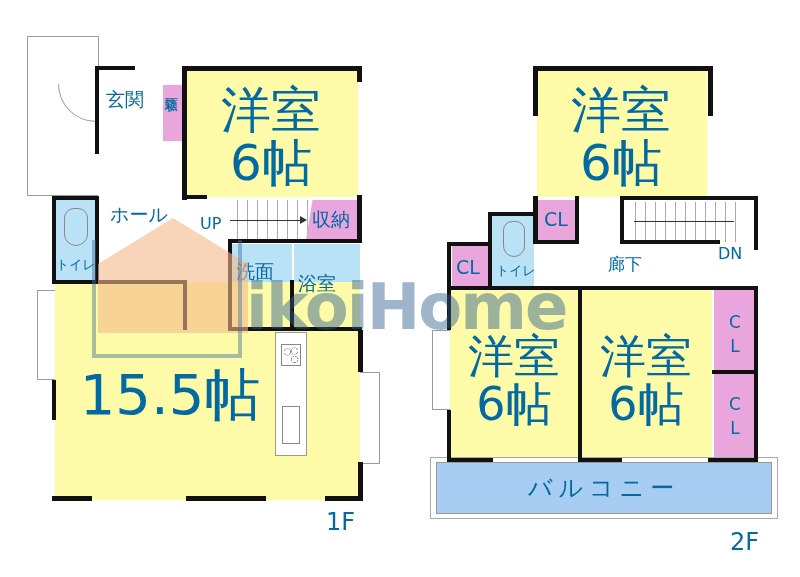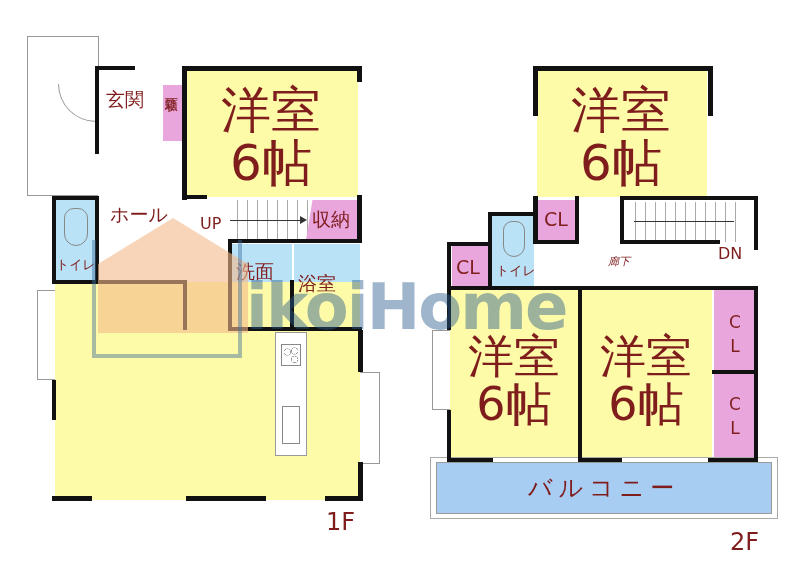--- a/index.html
+++ b/index.html
@@ -1,20 +1,20 @@
 <!DOCTYPE html>
 <html><head>
 <meta charset="utf-8">
 <style>
   html,body{margin:0;padding:0;background:#fff;}
   body{width:800px;height:577px;position:relative;overflow:hidden;font-family:"DejaVu Sans",sans-serif;}
   .abs{position:absolute;}
   .room{position:absolute;box-sizing:border-box;}
   .wall{position:absolute;background:#111;}
-  .lbl{position:absolute;color:#7f1d1d;white-space:nowrap;line-height:1;}
+  .lbl{position:absolute;color:#0369a1;white-space:nowrap;line-height:1;}
   .big{font-size:50px;text-align:center;line-height:1.05;}
   .mid{font-size:19px;}
   .small{font-size:14px;}
   .vert{writing-mode:vertical-rl;font-size:13px;letter-spacing:0;}
   .stairs{position:absolute;background:repeating-linear-gradient(90deg,#fff 0,#fff 9px,#aaa 9px,#aaa 10px);}
   .arrow{position:absolute;height:1px;background:#333;}
   .door{position:absolute;border:1px solid #999;box-sizing:border-box;}
   .wm{position:absolute;font-size:64px;font-weight:bold;color:rgba(40,90,140,0.45);letter-spacing:-2px;}
 </style>
 </head>
@@ -86,20 +86,21 @@
     <div>洋室</div>
     <div>6帖</div>
   </div>
   <div class="lbl mid" style="left:110px;top:205px;">ホール</div>
   <div class="lbl mid" style="left:200px;top:216px;font-size:16px;">UP</div>
   <div class="lbl mid" style="left:312px;top:210px;">収納</div>
   <div class="lbl small" style="left:56px;top:258px;font-size:13px;">トイレ</div>
   <div class="lbl mid" style="left:236px;top:262px;">洗面</div>
   <div class="lbl mid" style="left:298px;top:274px;">浴室</div>
   <div class="lbl big" style="left:70px;top:366px;width:200px;font-size:56px;">
+    <div>15.5帖</div>
   </div>
   <div class="lbl" style="left:326px;top:510px;font-size:24px;">1F</div>
 </div>
 
 <div>
 
   <div class="room" style="left:537px;top:70px;width:170px;height:127px;background:#fdfaa8;"></div>
 
   <div class="room" style="left:535px;top:197px;width:220px;height:92px;background:#fff;"></div>
 
@@ -144,21 +145,21 @@
   <div class="wall" style="left:578px;top:458px;width:44px;height:4px;"></div>
   <div class="wall" style="left:708px;top:458px;width:50px;height:4px;"></div>
 
   <div class="lbl big" style="left:546px;top:84px;width:150px;">
     <div>洋室</div>
     <div>6帖</div>
   </div>
   <div class="lbl mid" style="left:544px;top:210px;">CL</div>
   <div class="lbl mid" style="left:456px;top:258px;">CL</div>
   <div class="lbl small" style="left:496px;top:264px;font-size:13px;">トイレ</div>
-  <div class="lbl mid" style="left:608px;top:256px;font-size:11px;font-style:italic;">廊下</div>
+  <div class="lbl mid" style="left:608px;top:256px;font-size:17px;">廊下</div>
   <div class="lbl mid" style="left:718px;top:246px;font-size:16px;">DN</div>
   <div class="lbl big" style="left:452px;top:332px;width:124px;font-size:46px;">
     <div>洋室</div>
     <div>6帖</div>
   </div>
   <div class="lbl big" style="left:584px;top:332px;width:124px;font-size:46px;">
     <div>洋室</div>
     <div>6帖</div>
   </div>
   <div class="lbl" style="left:726px;top:312px;font-size:17px;writing-mode:vertical-rl;text-orientation:upright;letter-spacing:4px;">CL</div>

